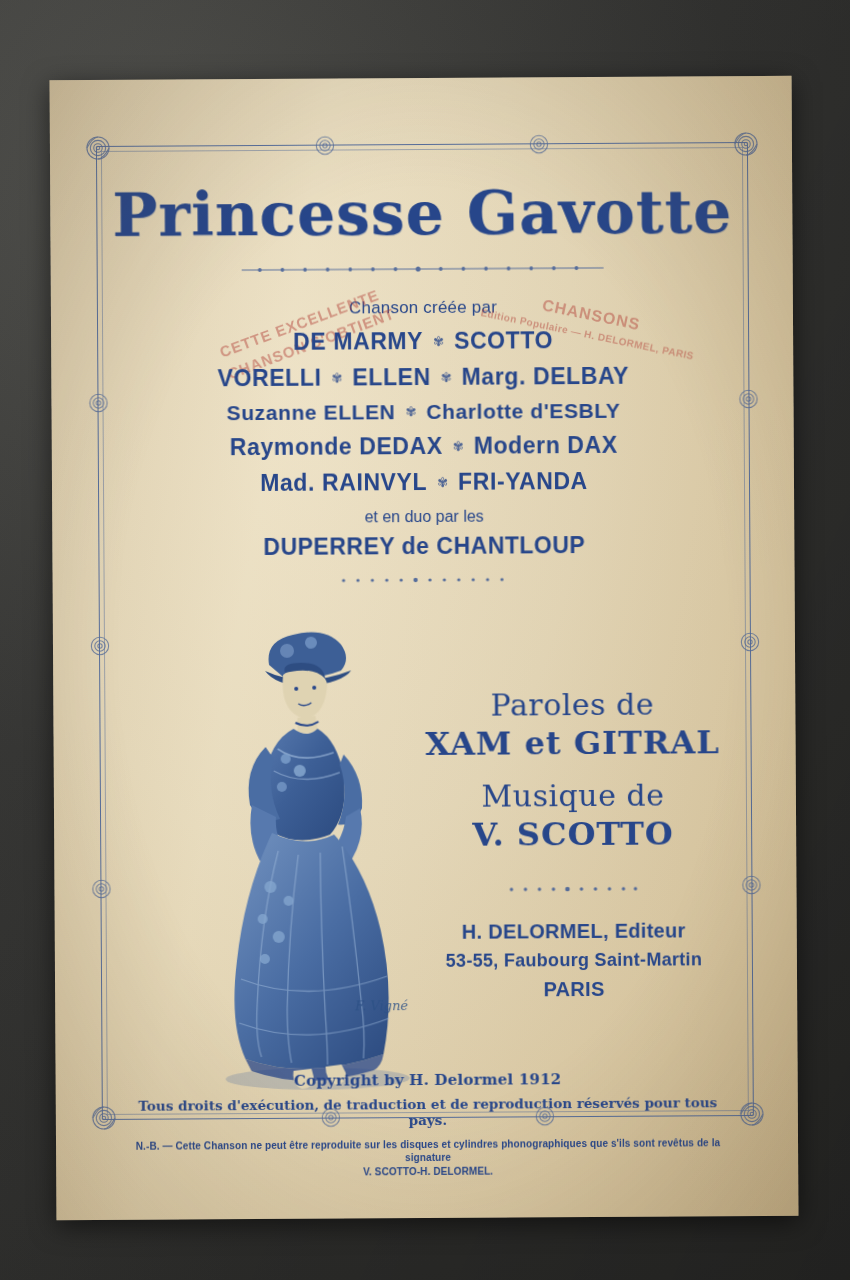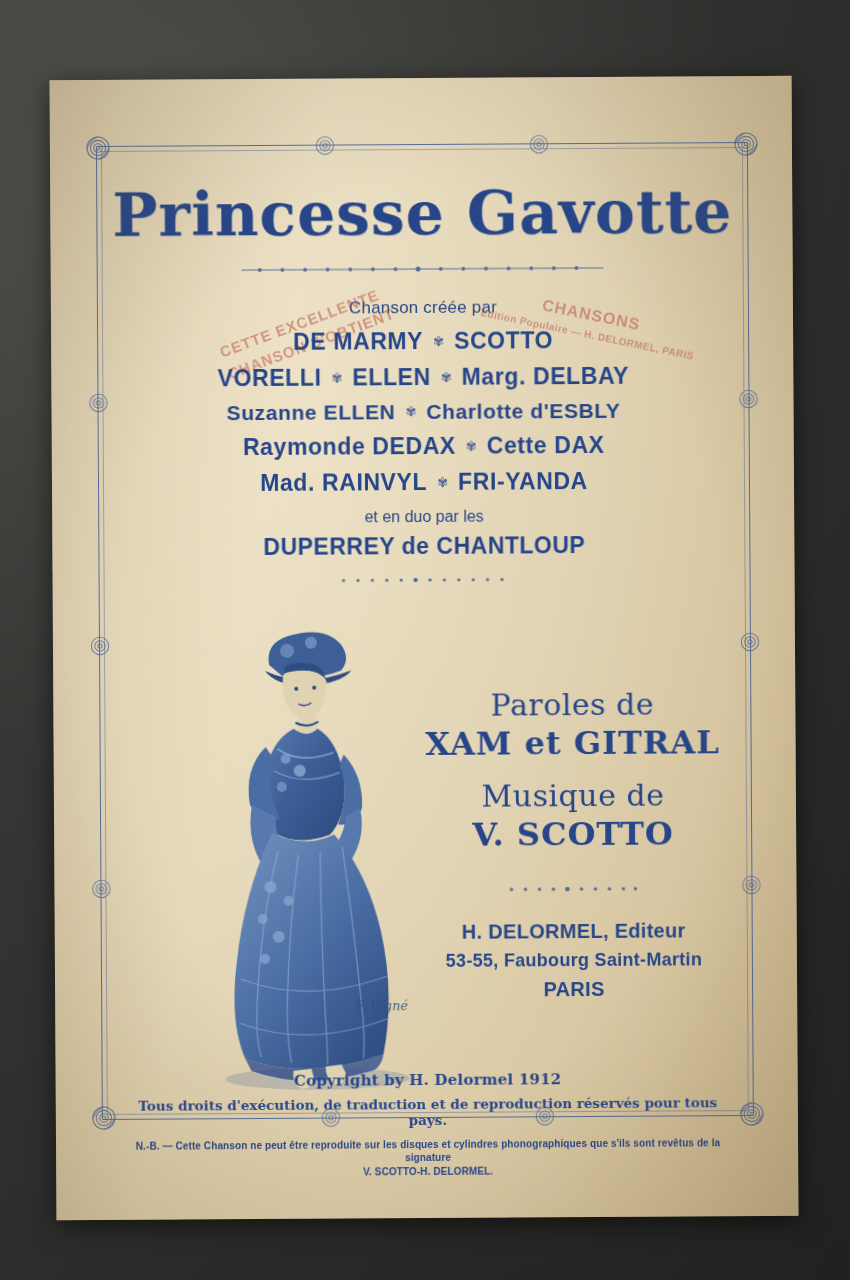--- a/index.html
+++ b/index.html
@@ -466,21 +466,21 @@
         <span>Marg. DELBAY</span>
       </div>
       <div class="perf-row small">
         <span>Suzanne ELLEN</span>
         <span class="sep">✾</span>
         <span>Charlotte d'ESBLY</span>
       </div>
       <div class="perf-row">
         <span>Raymonde DEDAX</span>
         <span class="sep">✾</span>
-        <span>Cette DAX</span>
+        <span>Modern DAX</span>
       </div>
       <div class="perf-row">
         <span>Mad. RAINVYL</span>
         <span class="sep">✾</span>
         <span>FRI-YANDA</span>
       </div>
 
       <div class="duo-note">et en duo par les</div>
       <div class="duo-name">DUPERREY de CHANTLOUP</div>
     </div>

